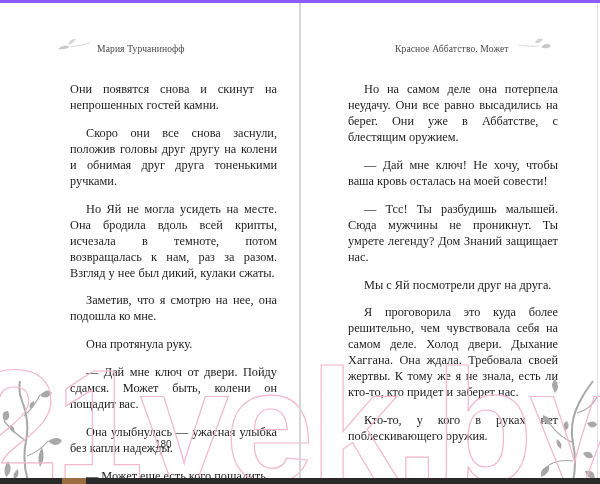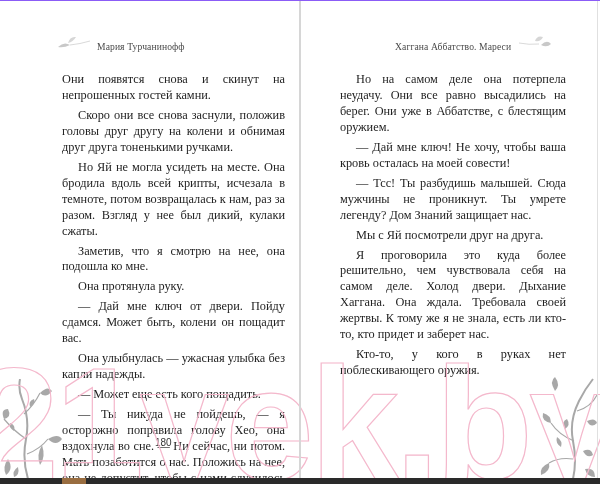--- a/index.html
+++ b/index.html
@@ -4,21 +4,21 @@
 <style>
   html, body { margin:0; padding:0; }
   body {
     width:600px; height:484px; overflow:hidden; position:relative;
     background:#ffffff;
     font-family:"DejaVu Serif","Liberation Serif",serif;
   }
   .spread {
     position:absolute; left:0; top:0; width:600px; height:397px;
     background:#ffffff;
-    border-top:1px solid #8b5cf6;
+    border-top:3px solid #8b5cf6;
     box-sizing:border-box;
   }
   .bottom-bar {
     position:absolute; left:0; top:478px; width:600px; height:6px;
     background:#2a2a2a;
   }
   .bottom-bar .tab {
     position:absolute; left:62px; top:0; width:24px; height:6px; background:#c98a4a; opacity:.7;
   }
   .spine {
@@ -38,21 +38,21 @@
   .page-right .running-head { left:94px; }
 
   .text-block {
     position:absolute; top:67px; width:230px;
     font-family:"Liberation Serif","DejaVu Serif",serif;
     font-size:12.3px; line-height:15.95px; color:#1e1e1e;
     text-align:justify;
   }
   .page-left .text-block { left:58px; width:231px; }
   .page-right .text-block { left:35px; width:234px; }
-  .text-block p { margin:4px; text-indent:16px; }
+  .text-block p { margin:12px; text-indent:16px; }
   .text-block p.noindent { text-indent:0; }
 
   .folio {
     position:absolute; top:436px; left:155px; font-size:10px; color:#333;
     font-family:Liberation Sans, sans-serif;
   }
 
   .ornament-head { position:absolute; top:34px; }
   .page-left .ornament-head { left:56px; }
   .page-right .ornament-head { left:216px; }
@@ -104,21 +104,21 @@
         <path d="M48 60 Q58 54 62 60 Q56 68 48 60Z" stroke="none"></path>
         <path d="M42 66 Q46 78 40 86 Q36 76 42 66Z" stroke="none"></path>
         <path d="M8 80 Q2 88 6 96 Q14 90 8 80Z" stroke="none"></path>
         <path d="M18 88 Q12 92 14 98 Q20 96 18 88Z" stroke="none"></path>
         <path d="M30 28 Q36 24 34 20 Q28 22 30 28Z" stroke="none"></path>
       </g>
     </svg>
   </div>
 
   <div class="page page-right">
-    <div class="running-head">Хаггана Аббатство. Мареси</div>
+    <div class="running-head">Красное Аббатство. Может</div>
     <svg class="ornament-head" width="36" height="14" viewBox="0 0 36 14">
       <path d="M2 8 Q12 10 22 9" stroke="#cfcfcf" stroke-width="0.8" fill="none"></path>
       <path d="M18 6 Q20 0 26 2 Q24 7 18 6Z" fill="#d6d6d6"></path>
       <path d="M24 10 Q30 4 34 9 Q30 13 24 10Z" fill="#c8c8c8"></path>
     </svg>
 
     <div class="text-block" id="right-text">
         <p>Но на самом деле она потерпела неудачу. Они все равно высадились на берег. Они уже в Аббатстве, с блестящим оружием.</p>
         <p>— Дай мне ключ! Не хочу, чтобы ваша кровь осталась на моей совести!</p>
         <p>— Тсс! Ты разбудишь малышей. Сюда мужчины не проникнут. Ты умрете легенду? Дом Знаний защищает нас.</p>

